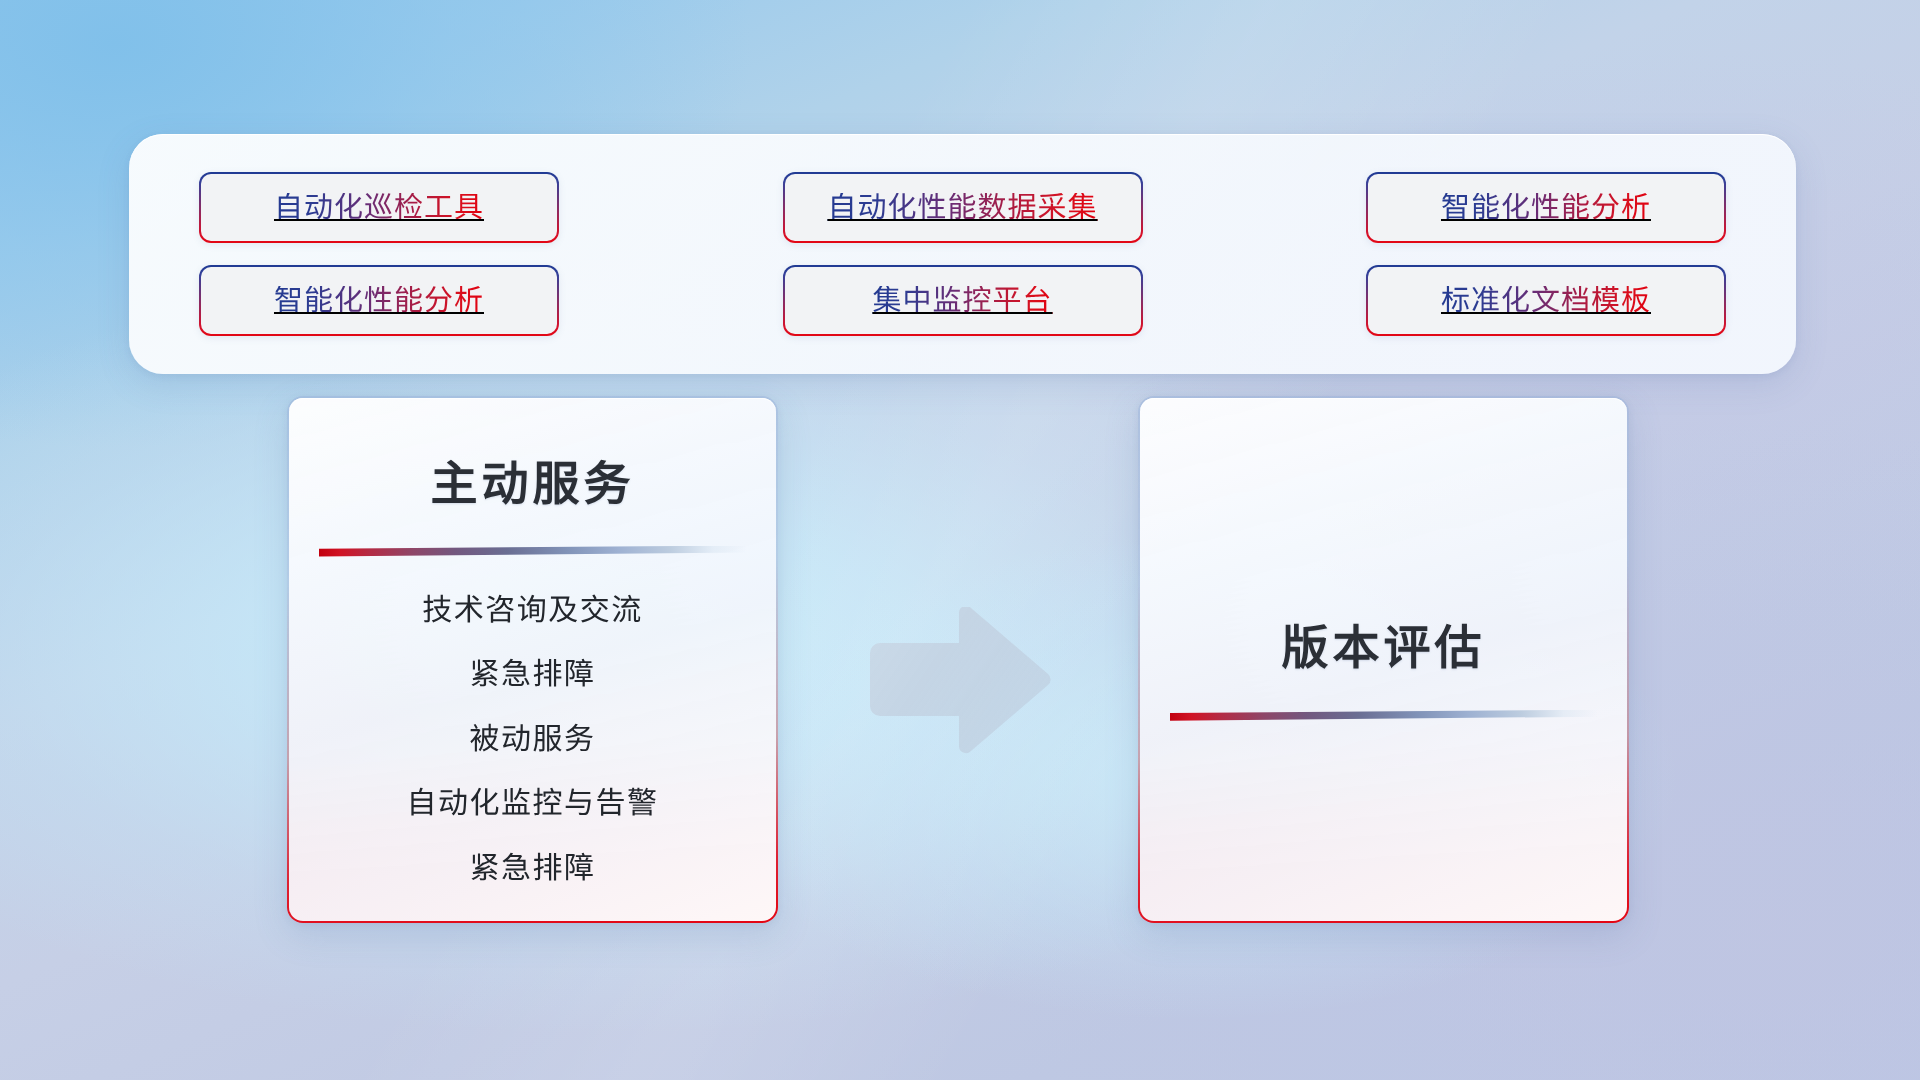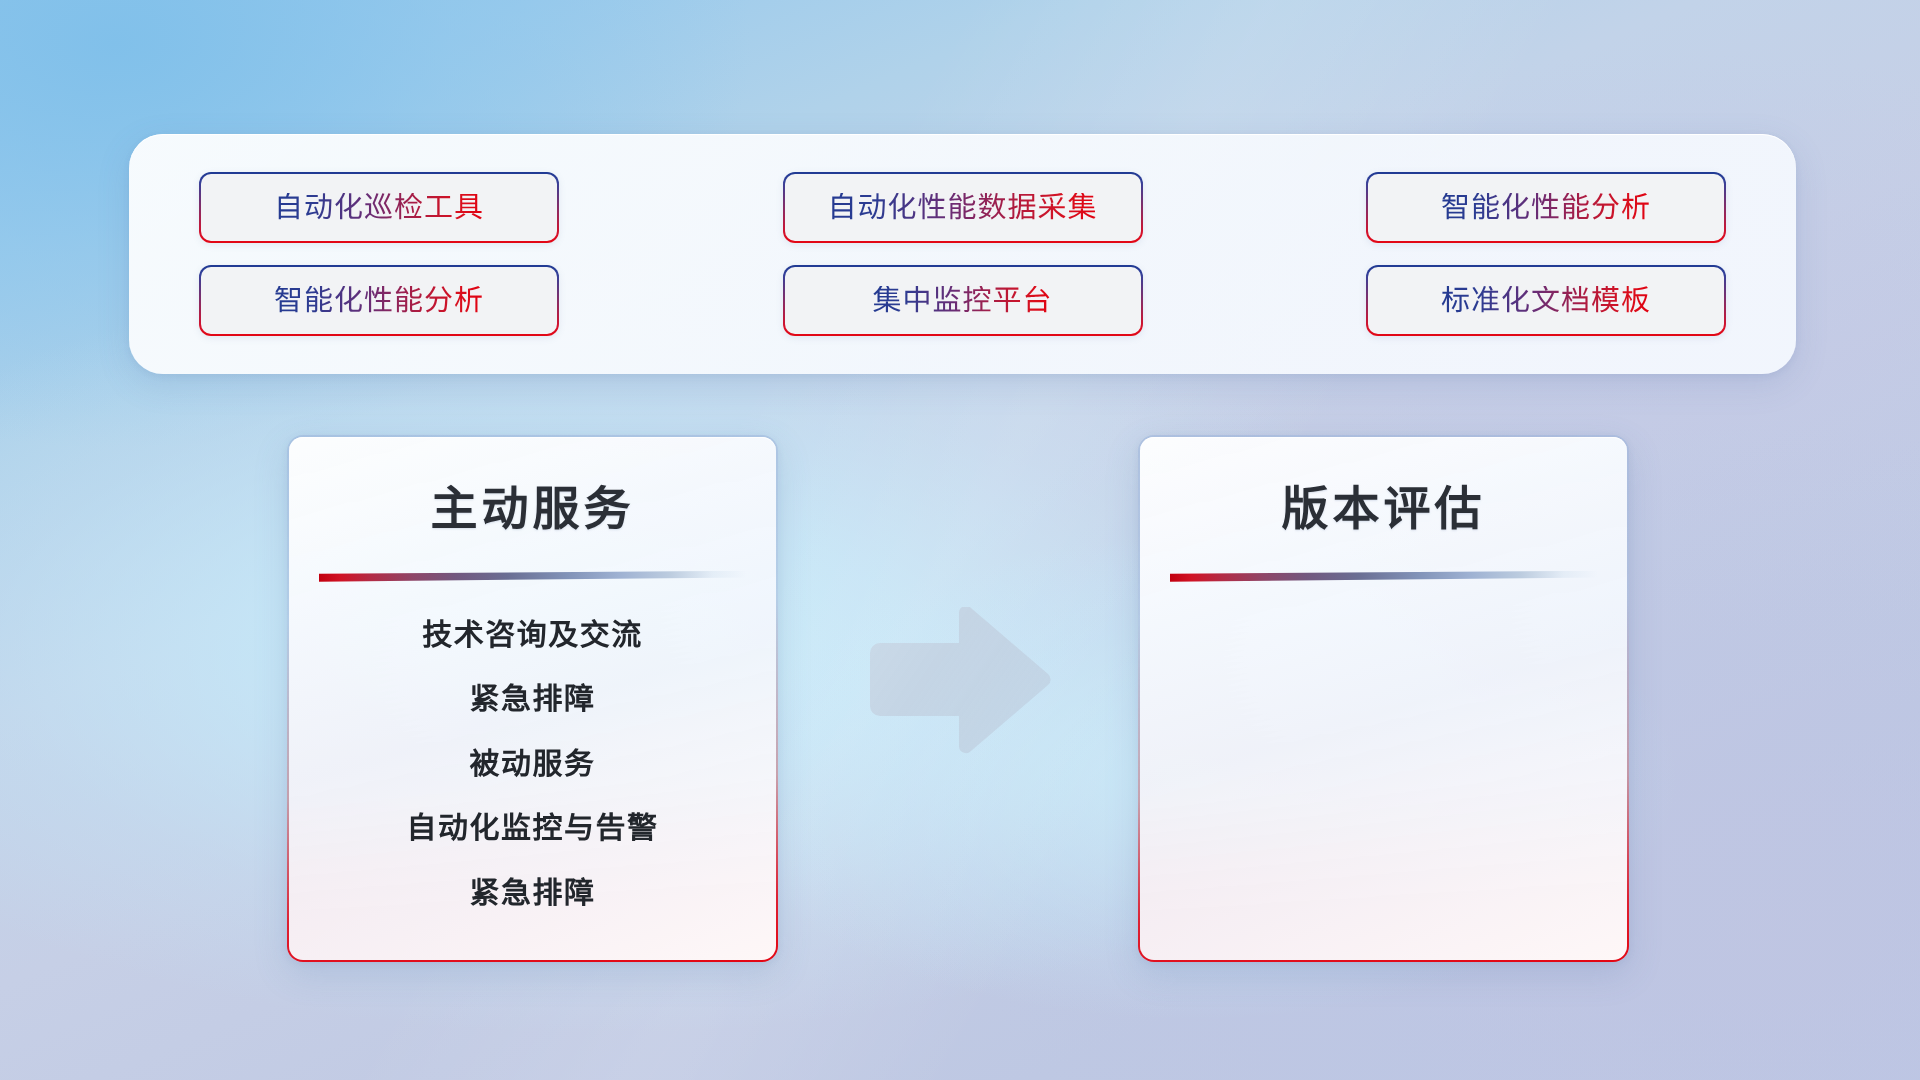--- a/index.html
+++ b/index.html
@@ -102,20 +102,21 @@
     box-shadow:
       0 10px 32px rgba(90,120,170,0.17),
       0 2px 6px rgba(90,120,170,0.10),
       inset 0 1px 0 rgba(255,255,255,0.95);
     box-sizing: border-box;
     padding: 26px 70px;
     display: flex;
     flex-direction: column;
     justify-content: center;
     gap: 22px;
+    text-decoration: underline;
   }
 
   .chip-row {
     display: flex;
     justify-content: space-between;
     align-items: center;
   }
 
   
   .chip {
@@ -151,21 +152,21 @@
         #e2000f 100%);
     -webkit-background-clip: text;
     background-clip: text;
     color: transparent;
     -webkit-text-fill-color: transparent;
   }
 
   
   .card {
     position: absolute;
-    top: 435px;
+    top: 396px;
     width: 491px;
     height: 527px;
     border-radius: 16px;
     box-sizing: border-box;
     border: 2px solid transparent;
     background:
       linear-gradient(163deg,
         rgba(255,255,255,0.96) 0%,
         rgba(250,252,255,0.93) 26%,
         rgba(244,249,255,0.91) 52%,
@@ -178,20 +179,21 @@
         #dd2234 88%,
         #e30613 100%) border-box;
     box-shadow:
       0 12px 34px rgba(85,115,165,0.18),
       0 2px 7px rgba(85,115,165,0.10),
       inset 0 1px 0 rgba(255,255,255,0.9);
     padding: 32px 28px 22px;
     display: flex;
     flex-direction: column;
     align-items: center;
+    justify-content: center;
   }
 
   #card-active { left: 287px; }
   #card-passive { left: 1138px; }
 
   .card-title {
     font-size: 47px;
     font-weight: 700;
     color: #2b2f36;
     letter-spacing: 4px;
@@ -229,21 +231,21 @@
     margin-top: 36px;
     width: 100%;
     display: flex;
     flex-direction: column;
     align-items: center;
     gap: 30px;
   }
 
   .card-list-item {
     font-size: 30px;
-    font-weight: 700;
+    font-weight: 400;
     color: #22262c;
     letter-spacing: 1.5px;
     line-height: 1.15;
     white-space: nowrap;
   }
 
   
   #flow-arrow {
     position: absolute;
     left: 862px;

